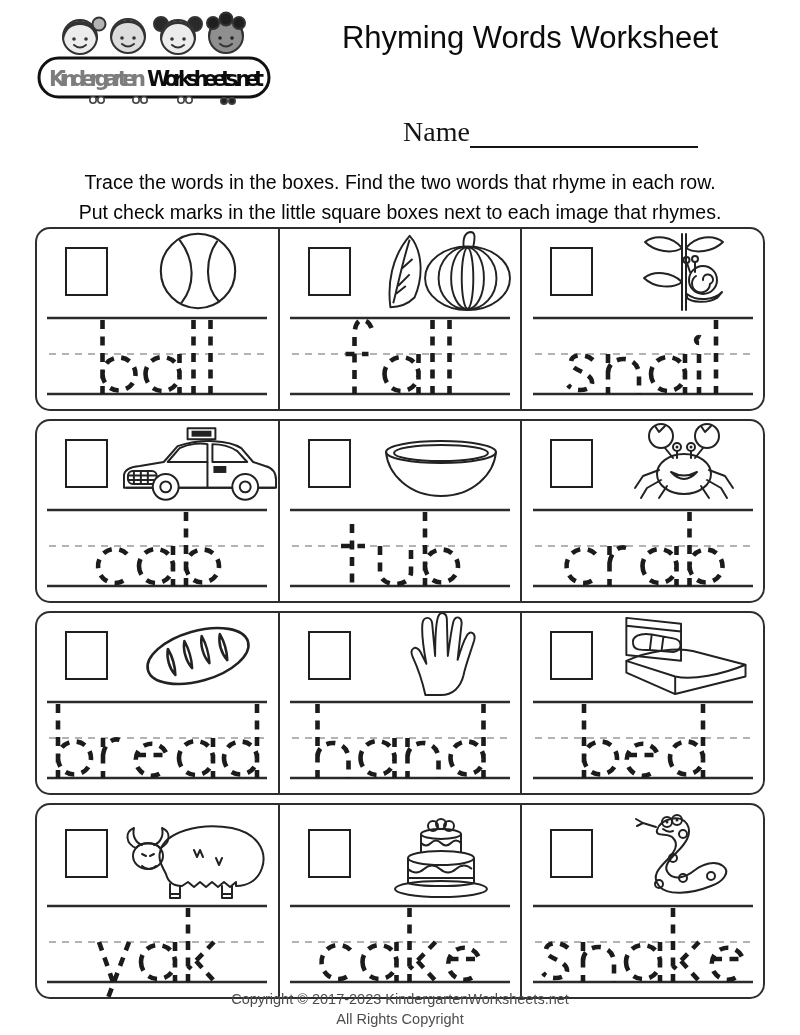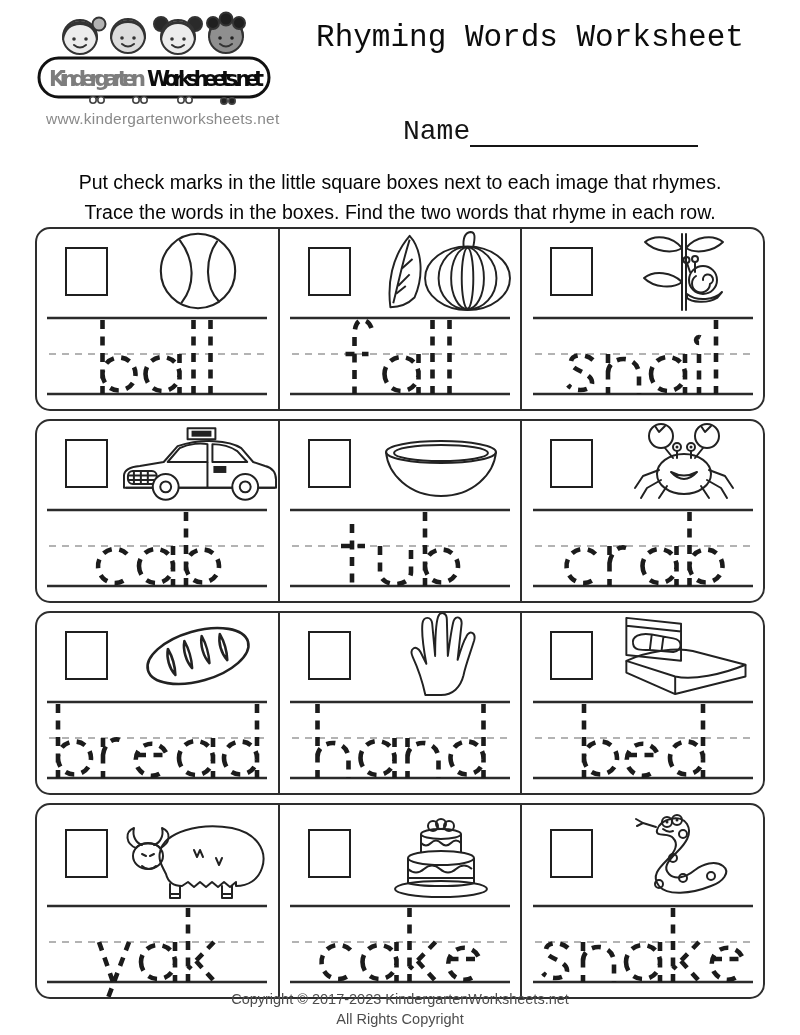--- a/index.html
+++ b/index.html
@@ -3,22 +3,22 @@
 <meta charset="utf-8">
 <style>
   html,body{margin:0;padding:0;background:#ffffff;}
   body{width:800px;height:1035px;position:relative;font-family:"Liberation Sans",sans-serif;color:#111;}
   .page{position:absolute;inset:0;background:#fff;}
 
   
   .logo{position:absolute;left:36px;top:6px;text-align:right;}
   .site-url{position:absolute;left:46px;top:110px;font-size:15.5px;color:#8a8a8a;letter-spacing:.2px;}
   .title{position:absolute;left:285px;top:20px;width:490px;text-align:center;
-         font-family:Liberation Mono, monospace;font-size:31px;font-weight:500;color:#0c0c0c;}
-  .name-row{position:absolute;left:403px;top:116px;font-size:28px;color:#151515;font-family:Liberation Mono, monospace;}
+         font-family:Liberation Sans, sans-serif;font-size:31px;font-weight:500;color:#0c0c0c;}
+  .name-row{position:absolute;left:403px;top:116px;font-size:28px;color:#151515;font-family:Liberation Serif, serif;}
   .name-line{display:inline-block;width:228px;border-bottom:2.5px solid #151515;height:28px;vertical-align:bottom;}
 
   .instructions{position:absolute;top:167px;left:0;width:800px;text-align:center;
                 font-size:19.5px;line-height:1.55;color:#060606;}
 
   
   .grid{position:absolute;top:227px;left:35px;width:730px;}
   .wrow{display:flex;border:2.5px solid #2e2e2e;border-radius:15px;height:180px;margin-bottom:8px;background:#fff;overflow:hidden;}
   .wrow:last-child{height:192px;margin-bottom:0;}
   .cell{flex:1;display:flex;flex-direction:column;min-width:0;}
@@ -83,31 +83,30 @@
           <circle cx="65" cy="94" r="3.2"></circle>
         <circle cx="100" cy="94" r="3.2"></circle>
           <circle cx="108" cy="94" r="3.2"></circle>
         <circle cx="145" cy="94" r="3.2"></circle>
           <circle cx="153" cy="94" r="3.2"></circle>
         <circle cx="188" cy="95" r="3.2" fill="#222"></circle>
           <circle cx="196" cy="95" r="3.2" fill="#222"></circle>
       </g>
     </svg>
   </div>
-  <div class="site-url">www.kindergartenworksheets.net</div>
 
   <div class="title">Rhyming Words Worksheet</div>
 
   <div class="name-row">
     <span>Name</span><span class="name-line"></span>
   </div>
 
   <div class="instructions">
+    <div>Trace the words in the boxes. Find the two words that rhyme in each row.</div>
     <div>Put check marks in the little square boxes next to each image that rhymes.</div>
-    <div>Trace the words in the boxes. Find the two words that rhyme in each row.</div>
   </div>
 
   <div class="grid">
 
     <div class="wrow">
       <div class="cell">
         <div class="cell-top">
           <span class="checkbox"></span>
           <span class="pic">
             <svg width="86" height="82" viewBox="0 0 90 86" fill="none" stroke="#222" stroke-width="2.2" stroke-linecap="round">

